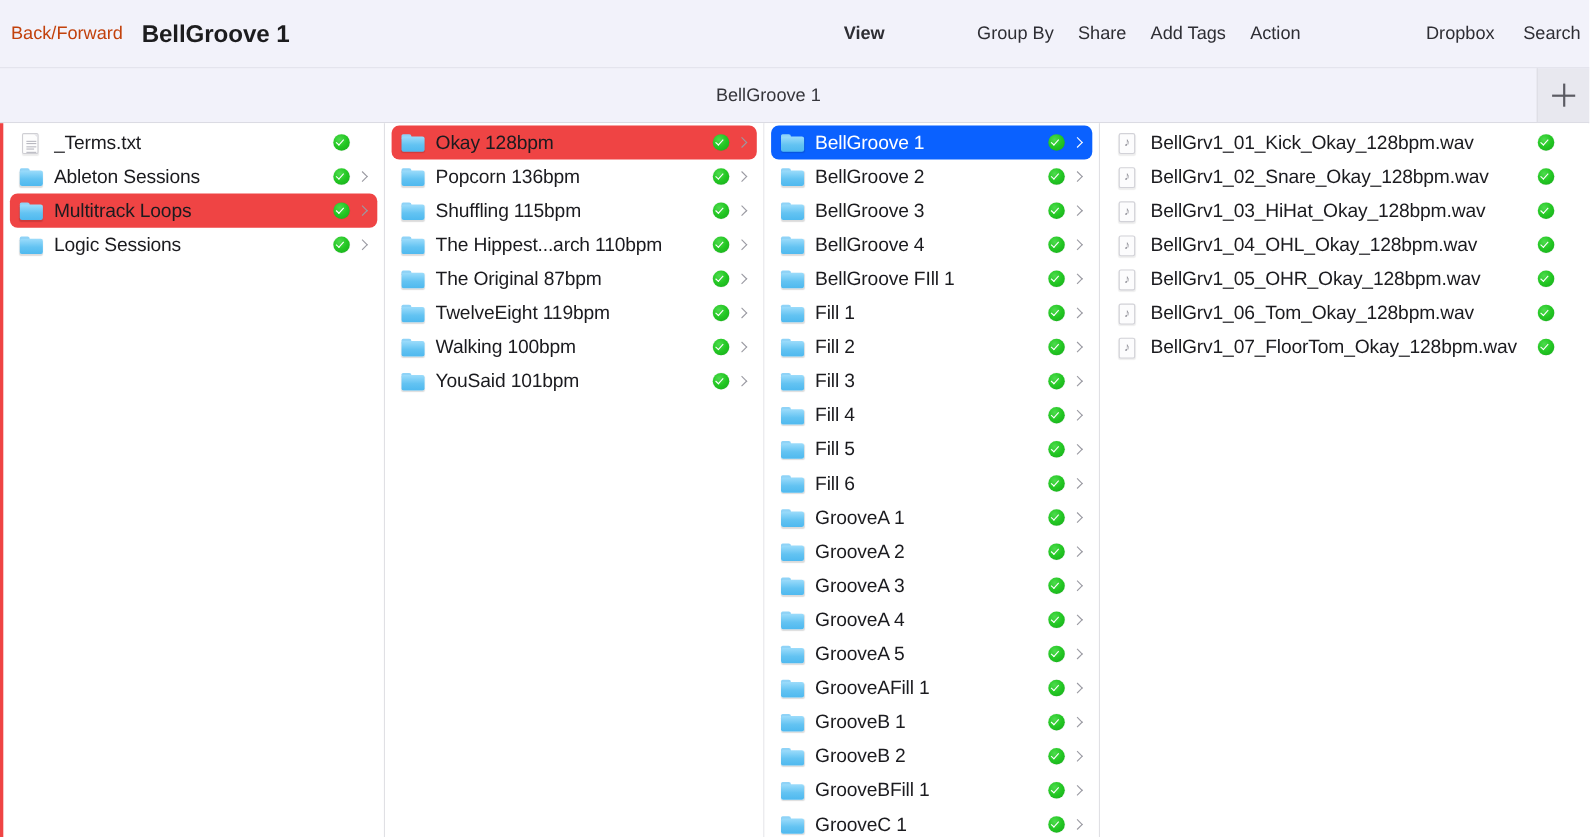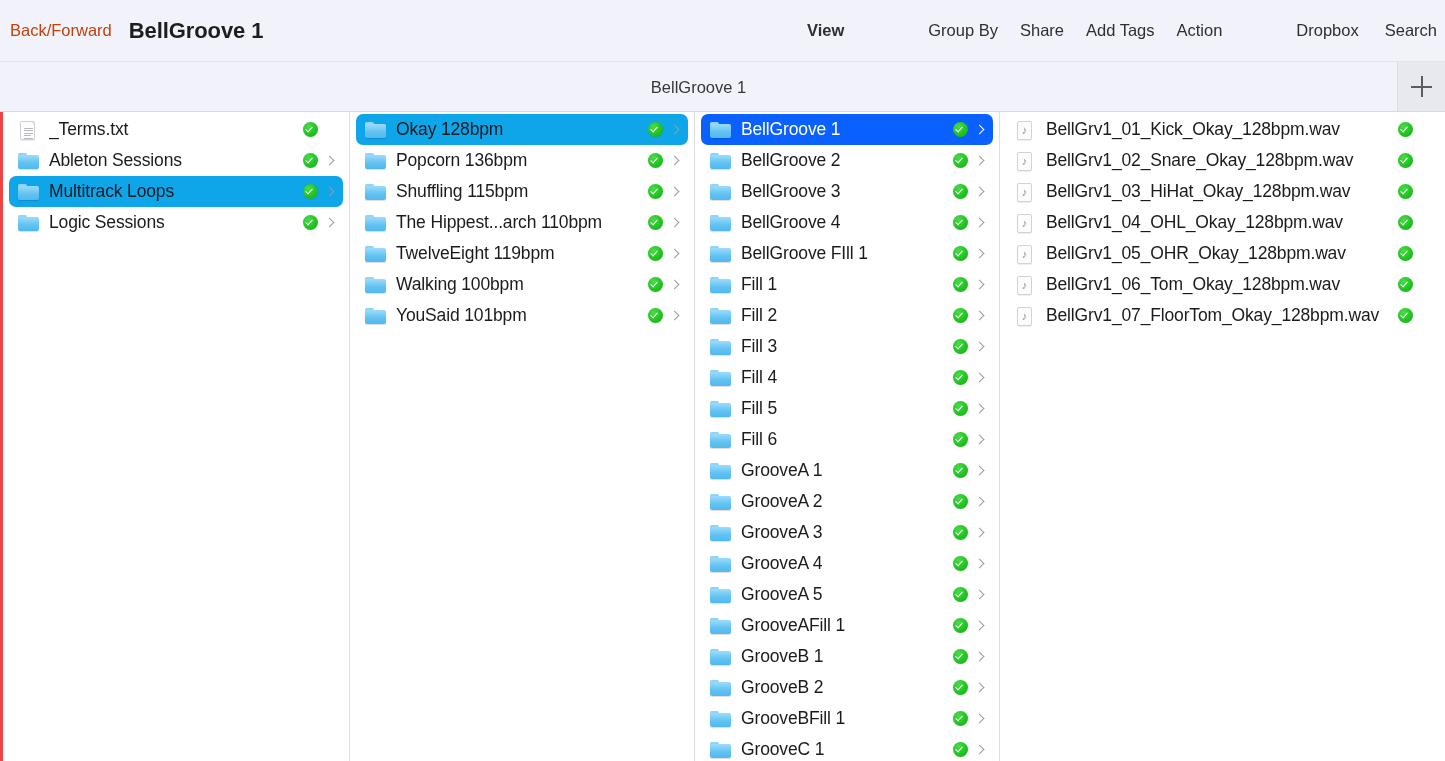--- a/index.html
+++ b/index.html
@@ -42,21 +42,21 @@
   .tb-item {
     font-size: 16.5px;
     color: #2e2e34;
     white-space: nowrap;
   }
   .tb-view   { margin-right: 84px; font-weight: bold; }
   .tb-group  { margin-right: 22px; }
   .tb-share  { margin-right: 22px; }
   .tb-tags   { margin-right: 22px; }
   .tb-action { margin-right: 74px; }
-  .tb-drop   { margin-right: 26px; }
+  .tb-drop   { margin-right: 26px; margin-left: 40px; }
   .tb-search { margin-right: 8px; }
 
   
   .tabbar {
     position: relative;
     height: 51px;
     background: #f2f2fa;
     border-top: 1px solid #e3e3ec;
     border-bottom: 1px solid #d9d9e0;
     box-sizing: border-box;
@@ -122,21 +122,21 @@
   .row {
     position: relative;
     height: 31px;
     display: flex;
     align-items: center;
     margin: 0 6px;
     padding: 0 6px 0 8px;
     border-radius: 7px;
     box-sizing: border-box;
   }
-  .row.sel-gray { background: #0ea5e9; }
+  .row.sel-gray { background: #ef4444; }
   .row.sel-blue { background: #0a61ff; }
 
   .icon-wrap {
     width: 22px;
     height: 22px;
     flex: 0 0 22px;
     position: relative;
     margin-right: 10px;
   }
 
@@ -398,20 +398,31 @@
         <span class="badge"></span>
         <span class="chev has"></span>
       </div>
       <div class="row">
         <span class="icon-wrap">
           <span class="folder">
             <span class="tab"></span>
             <span class="body"></span>
           </span>
         </span>
+        <span class="label">The Original 87bpm</span>
+        <span class="badge"></span>
+        <span class="chev has"></span>
+      </div>
+      <div class="row">
+        <span class="icon-wrap">
+          <span class="folder">
+            <span class="tab"></span>
+            <span class="body"></span>
+          </span>
+        </span>
         <span class="label">TwelveEight 119bpm</span>
         <span class="badge"></span>
         <span class="chev has"></span>
       </div>
       <div class="row">
         <span class="icon-wrap">
           <span class="folder">
             <span class="tab"></span>
             <span class="body"></span>
           </span>

